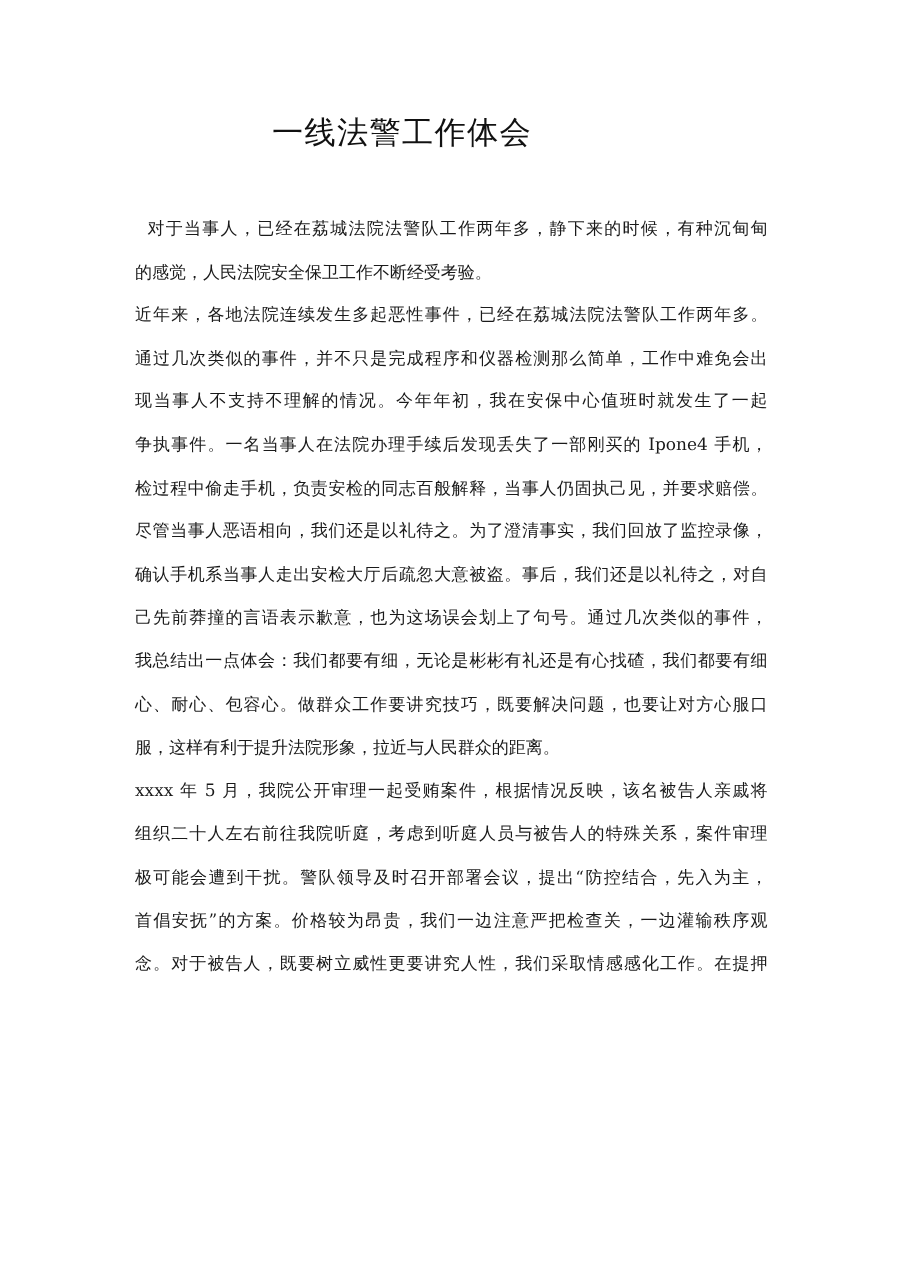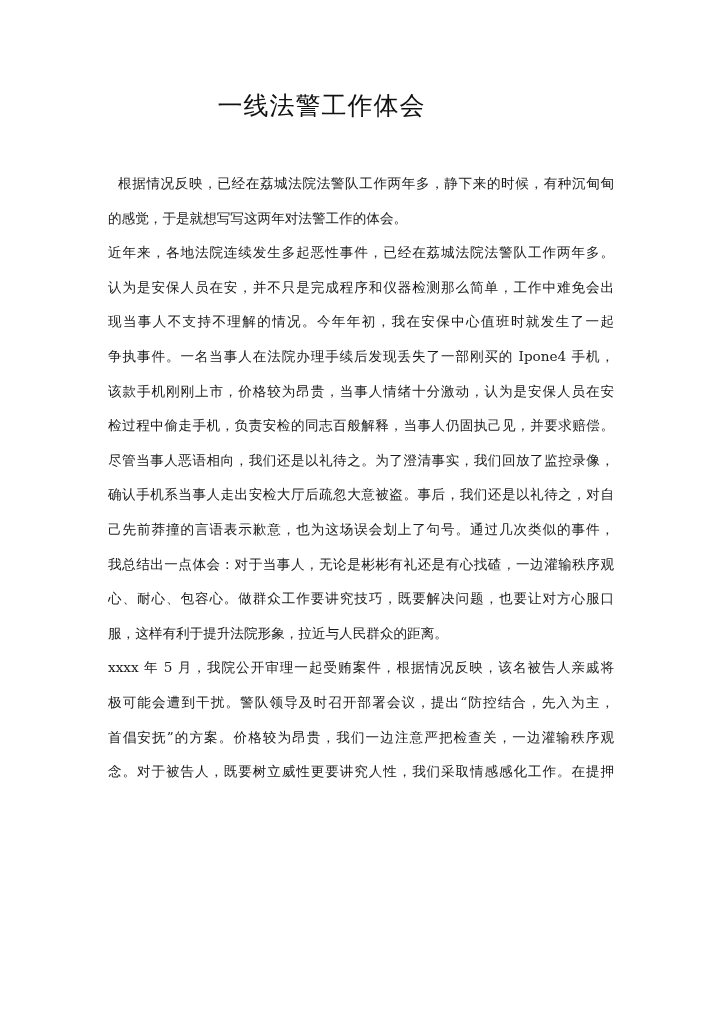--- a/index.html
+++ b/index.html
@@ -57,32 +57,32 @@
       padding-left: 10px;
     }
   </style>
 </head>
 <body>
 
 <div class="page">
   <h1 class="title">一线法警工作体会</h1>
 
   <div class="body">
-    <div class="line indent">根据情况反映，已经在荔城法院法警队工作两年多，静下来的时候，有种沉甸甸</div>
-    <div class="line last">的感觉，于是就想写写这两年对法警工作的体会。</div>
+    <div class="line indent">对于当事人，已经在荔城法院法警队工作两年多，静下来的时候，有种沉甸甸</div>
+    <div class="line last">的感觉，人民法院安全保卫工作不断经受考验。</div>
     <div class="line">近年来，各地法院连续发生多起恶性事件，已经在荔城法院法警队工作两年多。</div>
-    <div class="line">认为是安保人员在安，并不只是完成程序和仪器检测那么简单，工作中难免会出</div>
+    <div class="line">通过几次类似的事件，并不只是完成程序和仪器检测那么简单，工作中难免会出</div>
     <div class="line">现当事人不支持不理解的情况。今年年初，我在安保中心值班时就发生了一起</div>
     <div class="line">争执事件。一名当事人在法院办理手续后发现丢失了一部刚买的 Ipone4 手机，</div>
-    <div class="line">该款手机刚刚上市，价格较为昂贵，当事人情绪十分激动，认为是安保人员在安</div>
     <div class="line">检过程中偷走手机，负责安检的同志百般解释，当事人仍固执己见，并要求赔偿。</div>
     <div class="line">尽管当事人恶语相向，我们还是以礼待之。为了澄清事实，我们回放了监控录像，</div>
     <div class="line">确认手机系当事人走出安检大厅后疏忽大意被盗。事后，我们还是以礼待之，对自</div>
     <div class="line">己先前莽撞的言语表示歉意，也为这场误会划上了句号。通过几次类似的事件，</div>
-    <div class="line">我总结出一点体会：对于当事人，无论是彬彬有礼还是有心找碴，一边灌输秩序观</div>
+    <div class="line">我总结出一点体会：我们都要有细，无论是彬彬有礼还是有心找碴，我们都要有细</div>
     <div class="line">心、耐心、包容心。做群众工作要讲究技巧，既要解决问题，也要让对方心服口</div>
     <div class="line last">服，这样有利于提升法院形象，拉近与人民群众的距离。</div>
     <div class="line">xxxx 年 5 月，我院公开审理一起受贿案件，根据情况反映，该名被告人亲戚将</div>
+    <div class="line">组织二十人左右前往我院听庭，考虑到听庭人员与被告人的特殊关系，案件审理</div>
     <div class="line">极可能会遭到干扰。警队领导及时召开部署会议，提出“防控结合，先入为主，</div>
     <div class="line">首倡安抚”的方案。价格较为昂贵，我们一边注意严把检查关，一边灌输秩序观</div>
     <div class="line">念。对于被告人，既要树立威性更要讲究人性，我们采取情感感化工作。在提押</div>
   </div>
 </div>
 
 </body></html>

